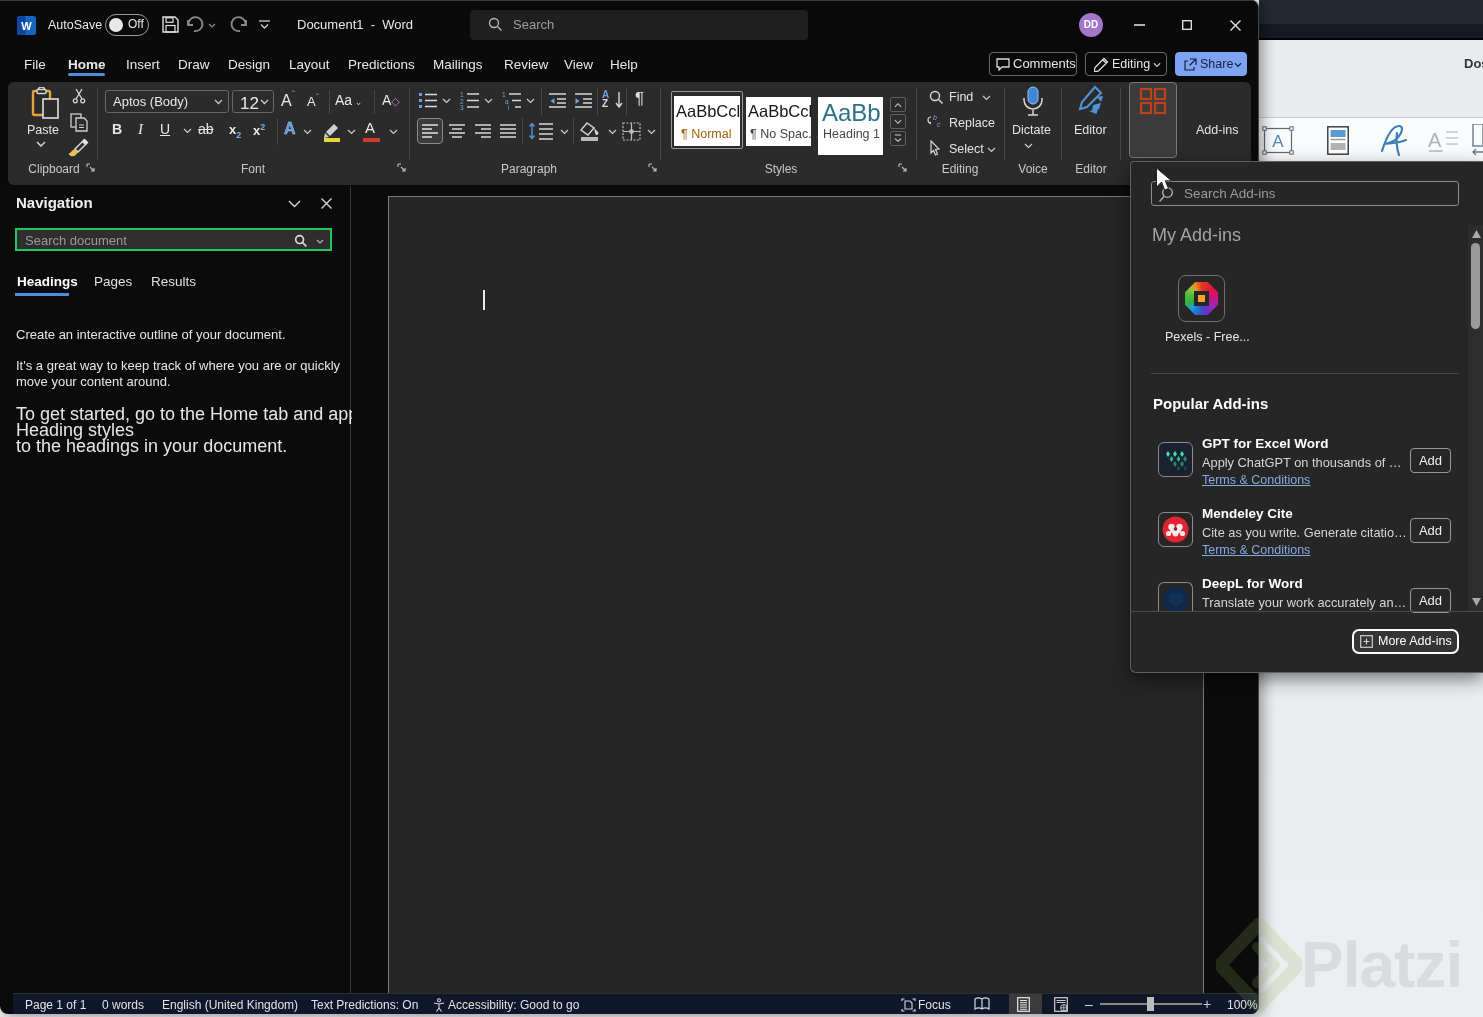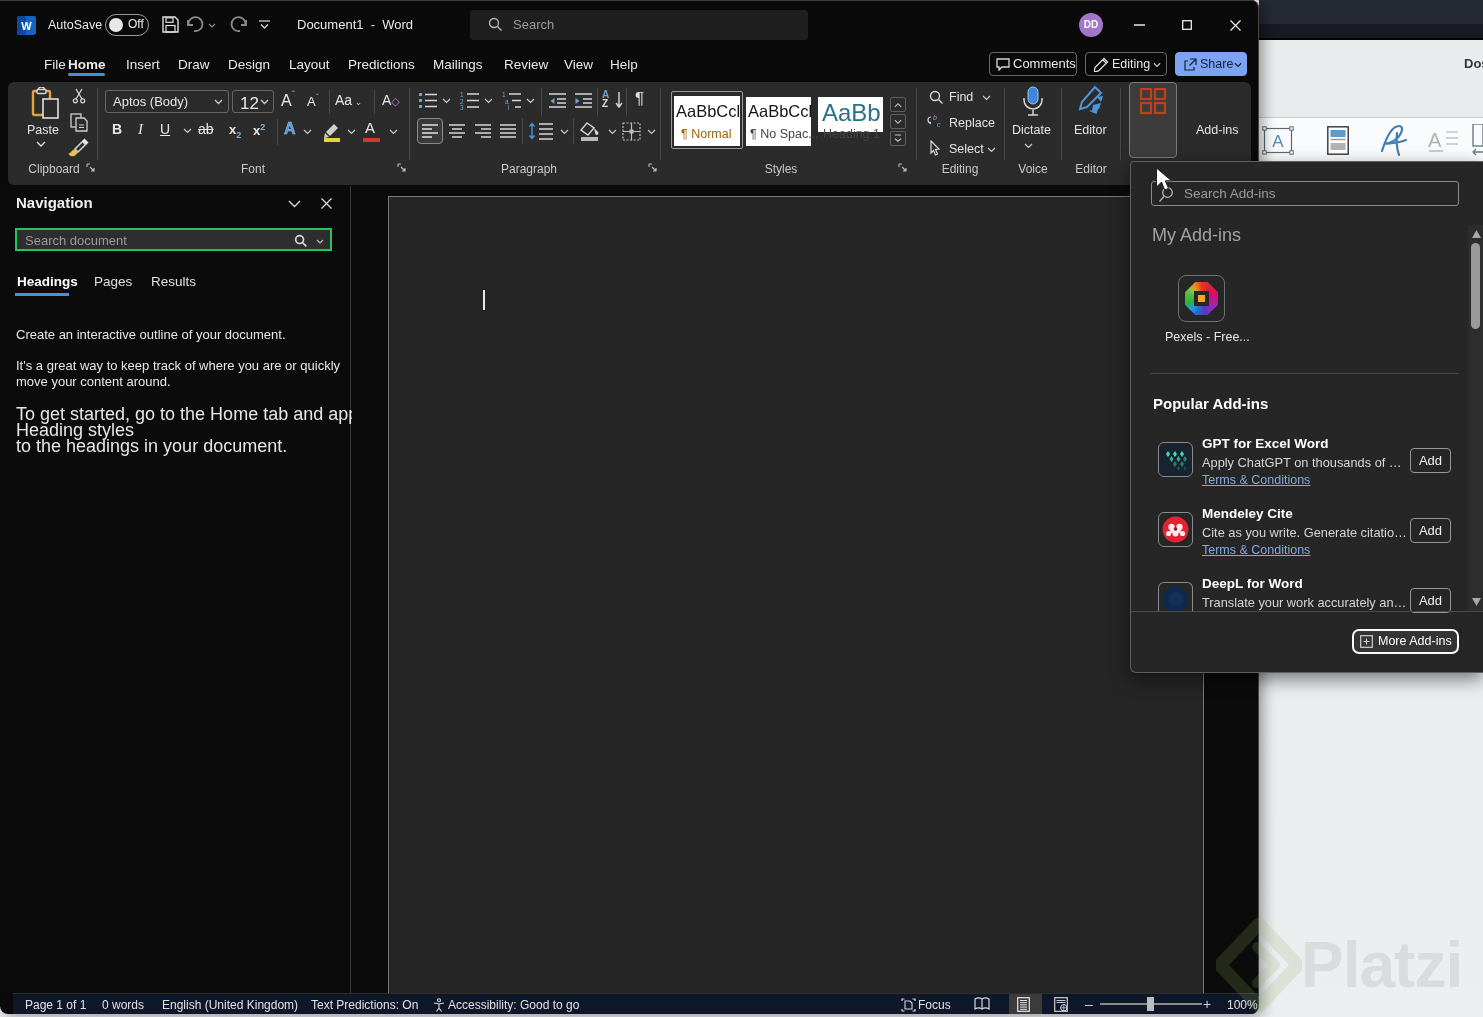--- a/index.html
+++ b/index.html
@@ -145,21 +145,21 @@
     <svg class="abs" style="left:1134px; top:24px;" width="11" height="2" viewBox="0 0 11 2">
         <path d="M0 1h11" stroke="#e8e8e8" stroke-width="1.4"></path>
       </svg>
     <svg class="abs" style="left:1182px; top:20px;" width="10" height="10" viewBox="0 0 10 10">
         <rect x="0.7" y="0.7" width="8.6" height="8.6" fill="none" stroke="#e8e8e8" stroke-width="1.3"></rect>
       </svg>
     <svg class="abs" style="left:1230px; top:20px;" width="11" height="11" viewBox="0 0 11 11">
         <path d="M0.5 0.5l10 10M10.5 0.5l-10 10" stroke="#e8e8e8" stroke-width="1.3"></path>
       </svg>
 
-    <div class="menu-item" style="left:24px;margin-left:20px;">File</div>
+    <div class="menu-item" style="left:24px;">File</div>
     <div class="menu-item" style="left:68px;font-weight:bold;">Home</div>
     <div class="menu-item" style="left:126px;">Insert</div>
     <div class="menu-item" style="left:178px;">Draw</div>
     <div class="menu-item" style="left:228px;">Design</div>
     <div class="menu-item" style="left:289px;">Layout</div>
     <div class="menu-item" style="left:348px;">Predictions</div>
     <div class="menu-item" style="left:433px;">Mailings</div>
     <div class="menu-item" style="left:504px;">Review</div>
     <div class="menu-item" style="left:564px;">View</div>
     <div class="menu-item" style="left:610px;">Help</div>
@@ -383,21 +383,21 @@
 
       <div class="abs" style="left:663px; top:9px; width:72px; height:58px; border:1px solid #9a9a9a; border-radius:2px;"></div>
       <div class="abs" style="left:666px; top:14px; width:66px; height:50px; background:#fff;">
         <div style="position:absolute; left:2px; top:6px; color:#161616; font-size:16.5px; font-family:'Liberation Sans',sans-serif; white-space:nowrap;">AaBbCcl</div>
         <div style="position:absolute; left:7px; top:31px; color:#a16207; font-size:12.5px; white-space:nowrap;">¶ Normal</div>
       </div>
       <div class="abs" style="left:738px; top:15px; width:65px; height:49px; background:#fff;">
         <div style="position:absolute; left:2px; top:5px; color:#161616; font-size:16.5px; font-family:'Liberation Sans',sans-serif; white-space:nowrap;">AaBbCcl</div>
         <div style="position:absolute; left:4px; top:30px; color:#444; font-size:12.5px; white-space:nowrap;">¶ No Spac...</div>
       </div>
-      <div class="abs" style="left:810px; top:15px; width:65px; height:35px; background:#fff;">
+      <div class="abs" style="left:810px; top:15px; width:65px; height:58px; background:#fff;">
         <div style="position:absolute; left:4px; top:2px; color:#2b7287; font-size:24px; font-family:'Liberation Sans',sans-serif; white-space:nowrap;">AaBb</div>
         <div style="position:absolute; left:5px; top:30px; color:#444; font-size:12.5px; white-space:nowrap;">Heading 1</div>
       </div>
       <div class="abs" style="left:882px; top:15px; width:16px; height:15px; border:1px solid #5f5f5f; border-radius:2px;">
           <svg style="position:absolute;left:3px;top:4px;" width="8" height="6" viewBox="0 0 9 6">
             <path d="M1 5l3.5-3.5L8 5" stroke="#ccc" stroke-width="1.2" fill="none"></path>
           </svg>
         </div>
       <div class="abs" style="left:882px; top:32px; width:16px; height:15px; border:1px solid #5f5f5f; border-radius:2px;">
           <svg style="position:absolute;left:3px;top:4px;" width="8" height="6" viewBox="0 0 9 6">

